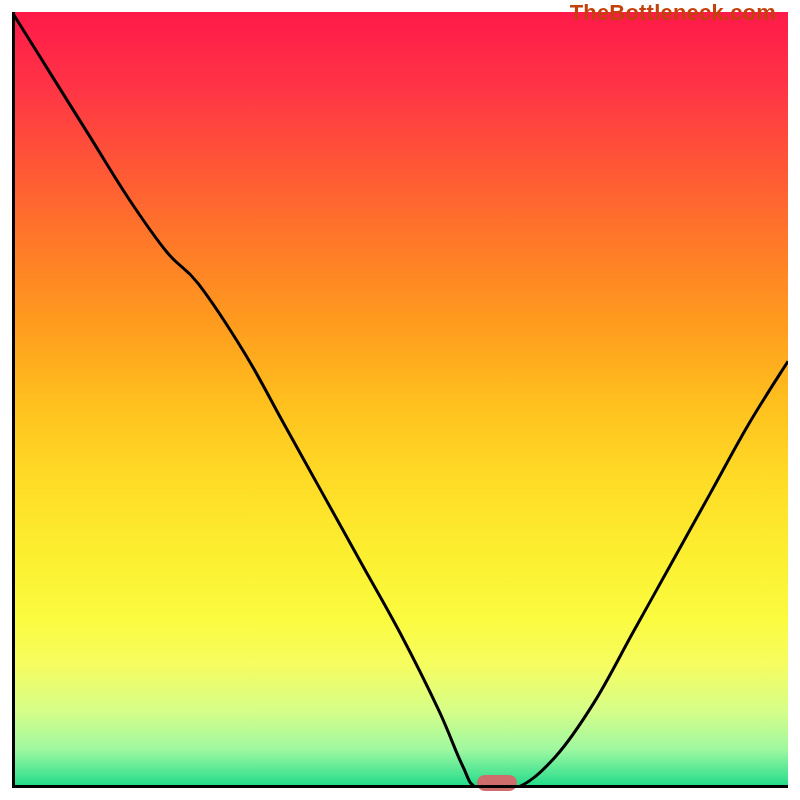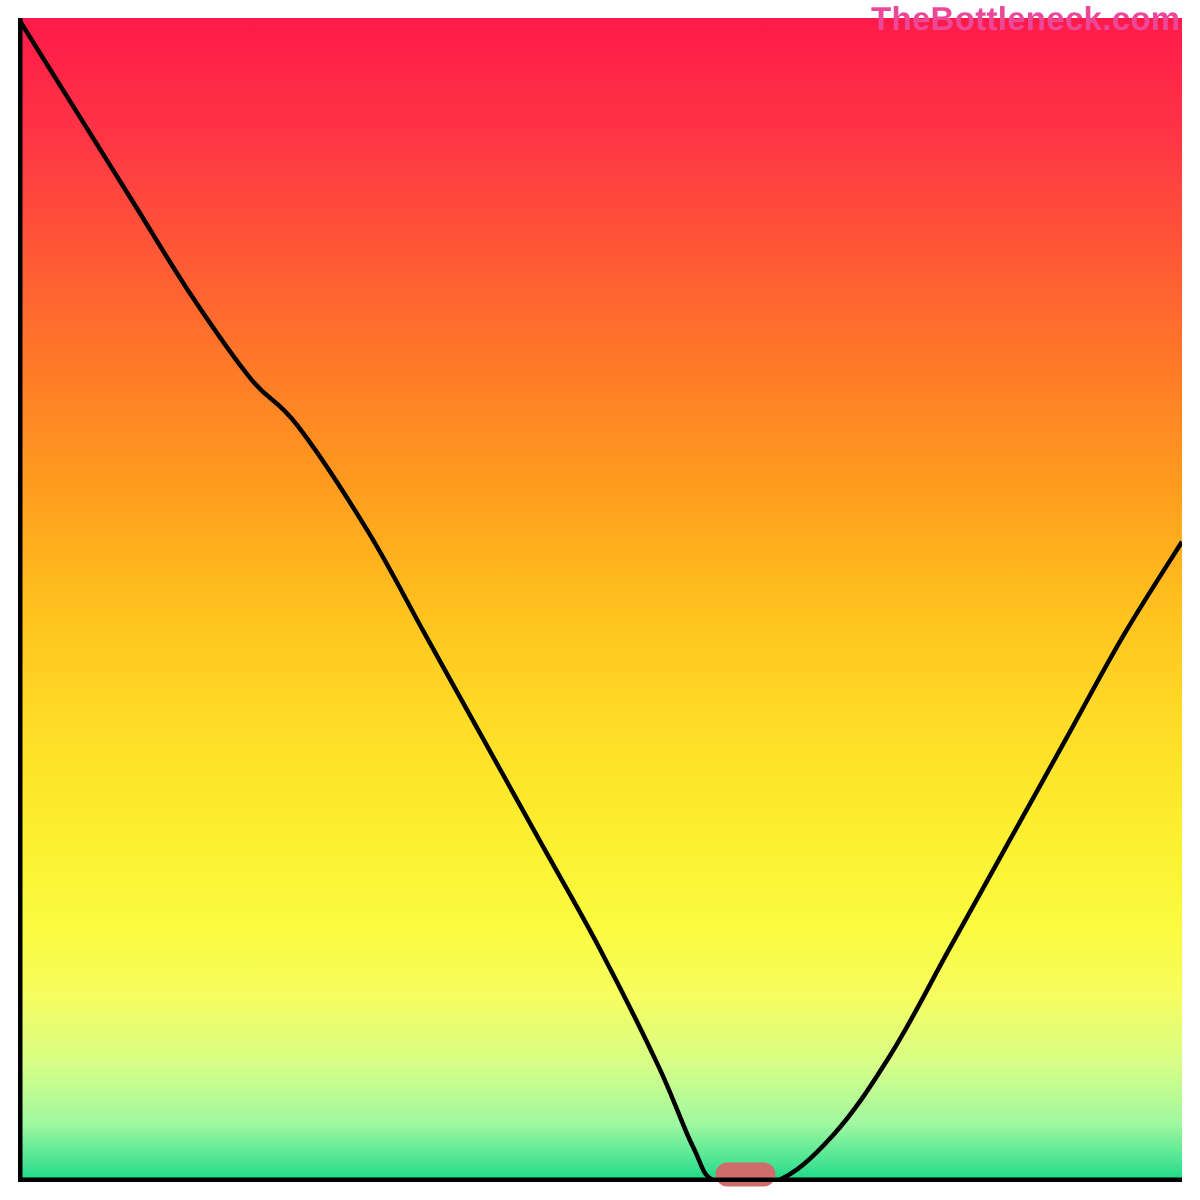--- a/index.html
+++ b/index.html
@@ -49,25 +49,25 @@
   }
   .axis-bottom {
     left: 12px;
     top: 785px;
     width: 776px;
     height: 3px;
   }
   .watermark {
     position: absolute;
     top: 0px;
-    right: 13px;
+    right: 24px;
     font-family: Arial, Helvetica, sans-serif;
     font-size: 22px;
     font-weight: bold;
-    color: #ec4899;
+    color: #c2410c;
     letter-spacing: 0.2px;
     text-align: center;
   }
   .marker {
     position: absolute;
     border-radius: 9px;
     background: #cf6d6c;
   }
 </style>
 </head>

